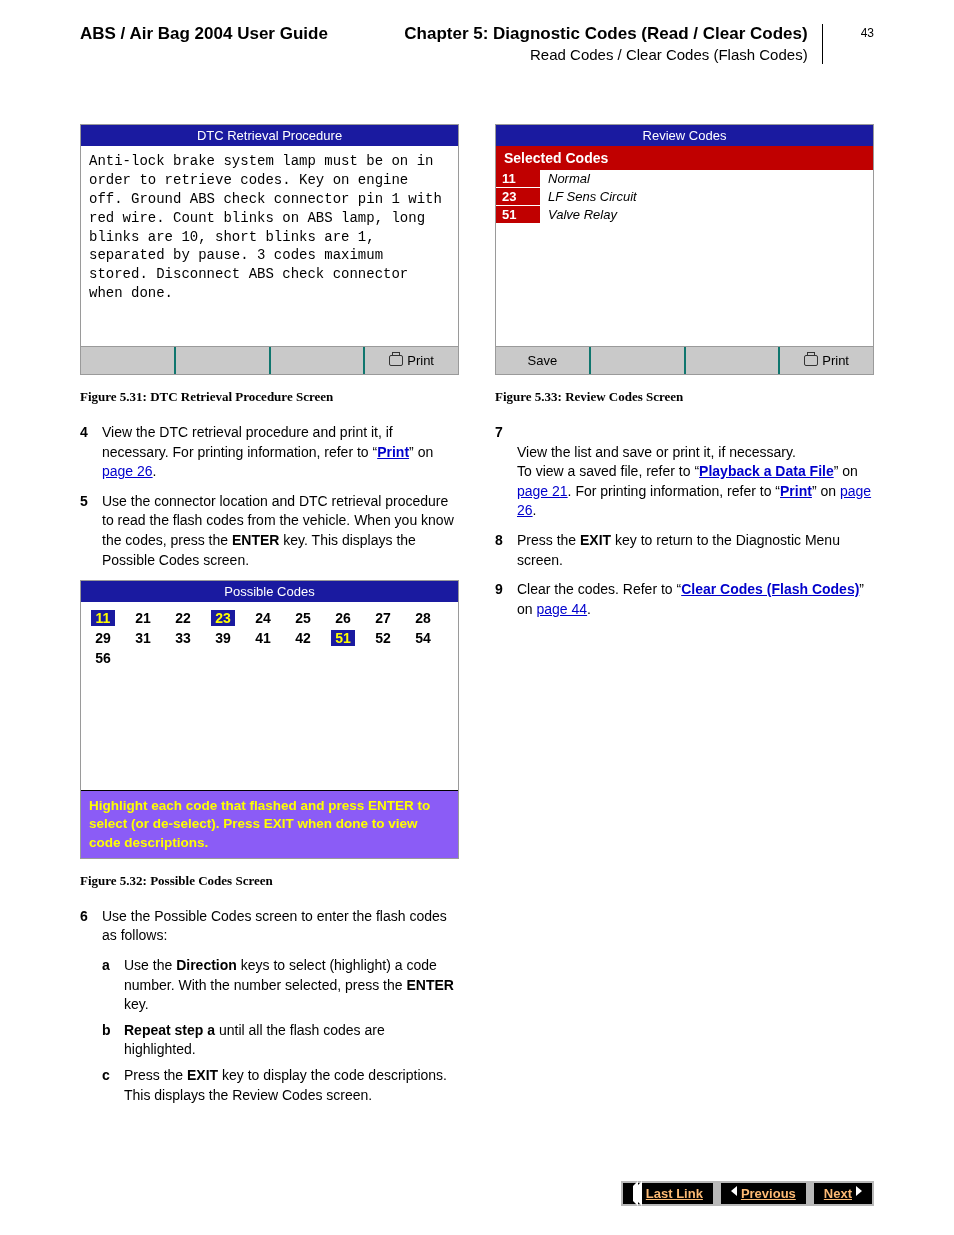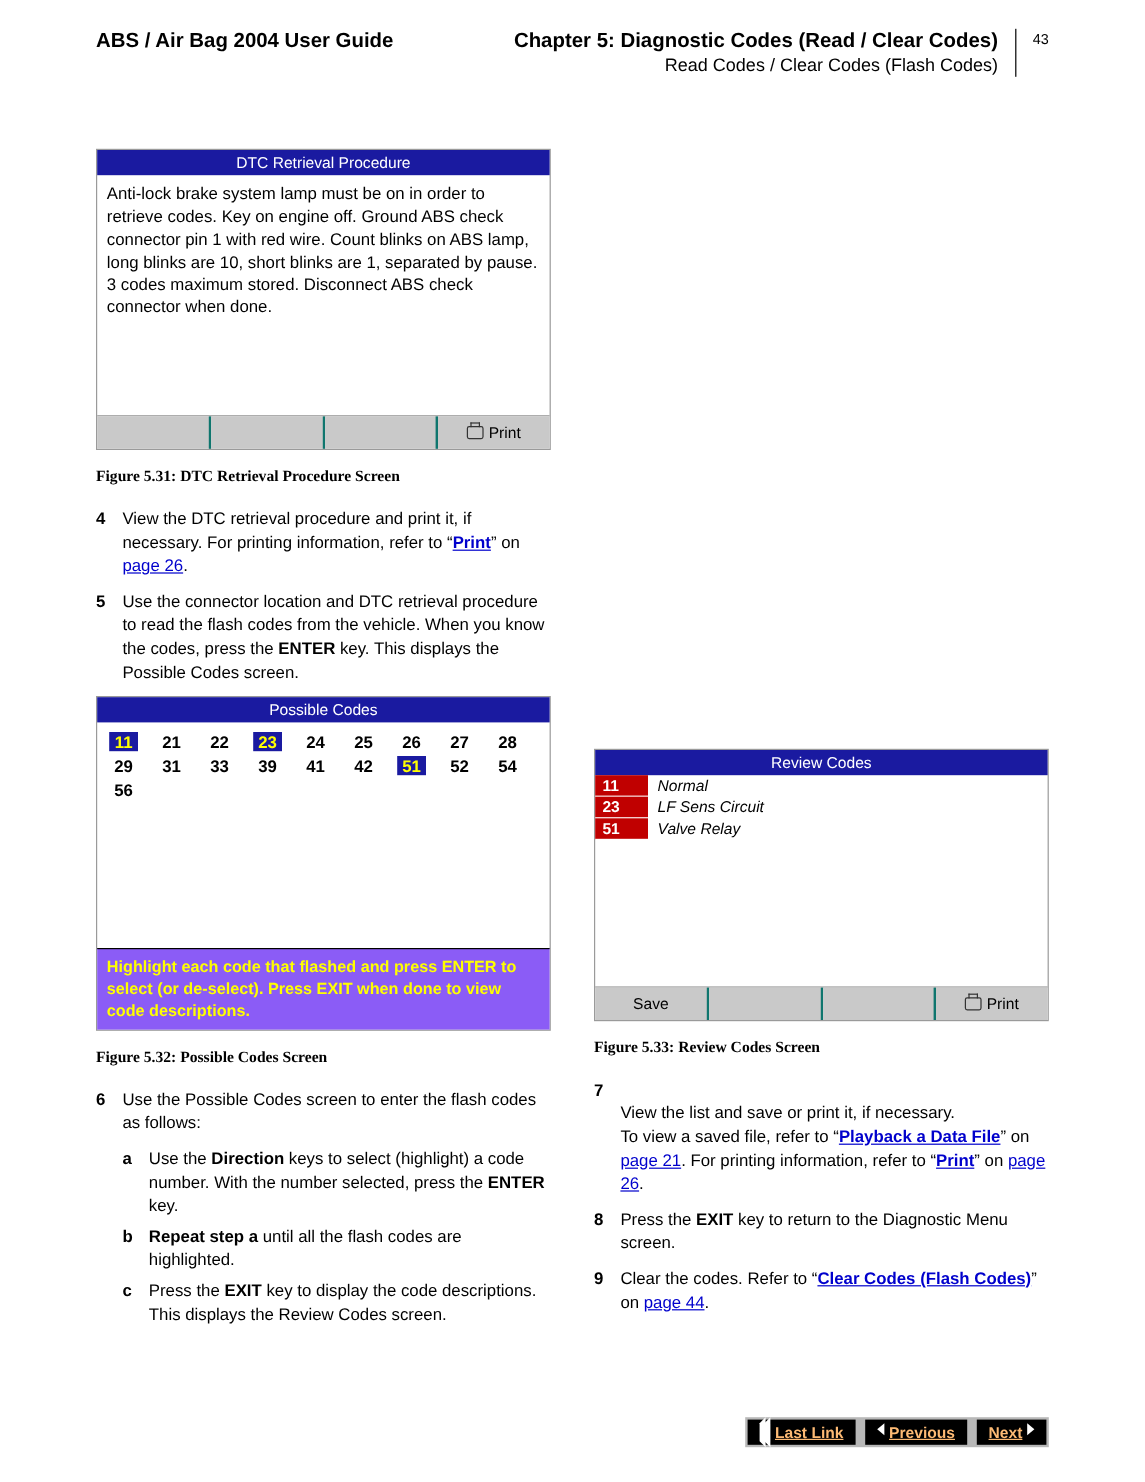--- a/index.html
+++ b/index.html
@@ -4,34 +4,34 @@
 <style>
   * { box-sizing: border-box; }
   body { margin: 0; padding: 0; font-family: Arial, Helvetica, sans-serif; background: #fff; }
   .page { width: 954px; height: 1222px; margin: 0 auto; position: relative; padding: 24px 80px 10px 80px; }
   .header { display: flex; align-items: flex-start; margin-bottom: 60px; }
   .header-left { font-weight: bold; font-size: 17px; flex: 0 0 auto; }
   .header-right { flex: 1; text-align: right; }
   .header-right .chapter { font-weight: bold; font-size: 17px; }
   .header-right .sub { font-size: 15px; margin-top: 2px; }
   .header-divider { width: 1px; background: #000; height: 40px; margin: 0 14px; }
-  .page-num { font-size: 12px; margin-top: 2px; }
-  .columns { display: flex; gap: 36px; align-items: flex-end; }
+  .page-num { font-size: 12px; margin-top: 2px; margin-left: 24px; }
+  .columns { display: flex; gap: 36px; }
   .col { flex: 1; min-width: 0; }
 
   
   .screen { border: 1px solid #9a9a9a; background: #fff; font-family: Arial, sans-serif; margin-bottom: 14px; }
   .screen-title { background: #1a1aa0; color: #fff; text-align: center; font-size: 13px; padding: 3px 0; }
   .screen-body { min-height: 180px; }
   .screen-footer { display: flex; border-top: 1px solid #9a9a9a; height: 28px; }
   .screen-footer .cell { flex: 1; border-right: 2px solid #0f766e; background: #c9c9c9; display: flex; align-items: center; justify-content: center; font-size: 13px; gap: 4px; }
   .screen-footer .cell:last-child { border-right: none; }
 
   
-  .mono { font-family: Liberation Sans, sans-serif; font-size: 14px; line-height: 1.35; padding: 6px 8px; white-space: pre-wrap; }
+  .mono { font-family: Liberation Mono, monospace; font-size: 14px; line-height: 1.35; padding: 6px 8px; white-space: pre-wrap; }
 
   
   .codes-grid { padding: 8px 10px; }
   .codes-row { display: flex; gap: 16px; margin-bottom: 4px; font-family: Arial; font-size: 14px; font-weight: bold; }
   .code-num { width: 24px; text-align: center; }
   .code-num.sel { background: #1a1aa0; color: #ff0; padding: 0 2px; }
   .hint-bar { background: #8b5cf6; color: #ff0; font-size: 13.5px; font-weight: bold; padding: 6px 8px; line-height: 1.35; border-top: 1px solid #000; }
 
   
   .sel-header { background: #c00000; color: #fff; font-weight: bold; font-size: 14px; padding: 4px 8px; }
@@ -169,20 +169,21 @@
         <div class="t">
           <span>Press the </span><span class="bold">EXIT</span><span> key to display the code descriptions. This displays the Review Codes screen.</span>
         </div>
       </div>
     </div>
 
     <div class="col">
 
       <div class="screen">
         <div class="screen-title">Review Codes</div>
+        <div class="sel-header">Selected Codes</div>
         <div class="screen-body" style="min-height:176px" id="review-rows">
             <div class="rc-row">
               <div class="rc-code">11</div>
               <div class="rc-desc">Normal</div>
             </div>
             <div class="rc-row">
               <div class="rc-code">23</div>
               <div class="rc-desc">LF Sens Circuit</div>
             </div>
             <div class="rc-row">

